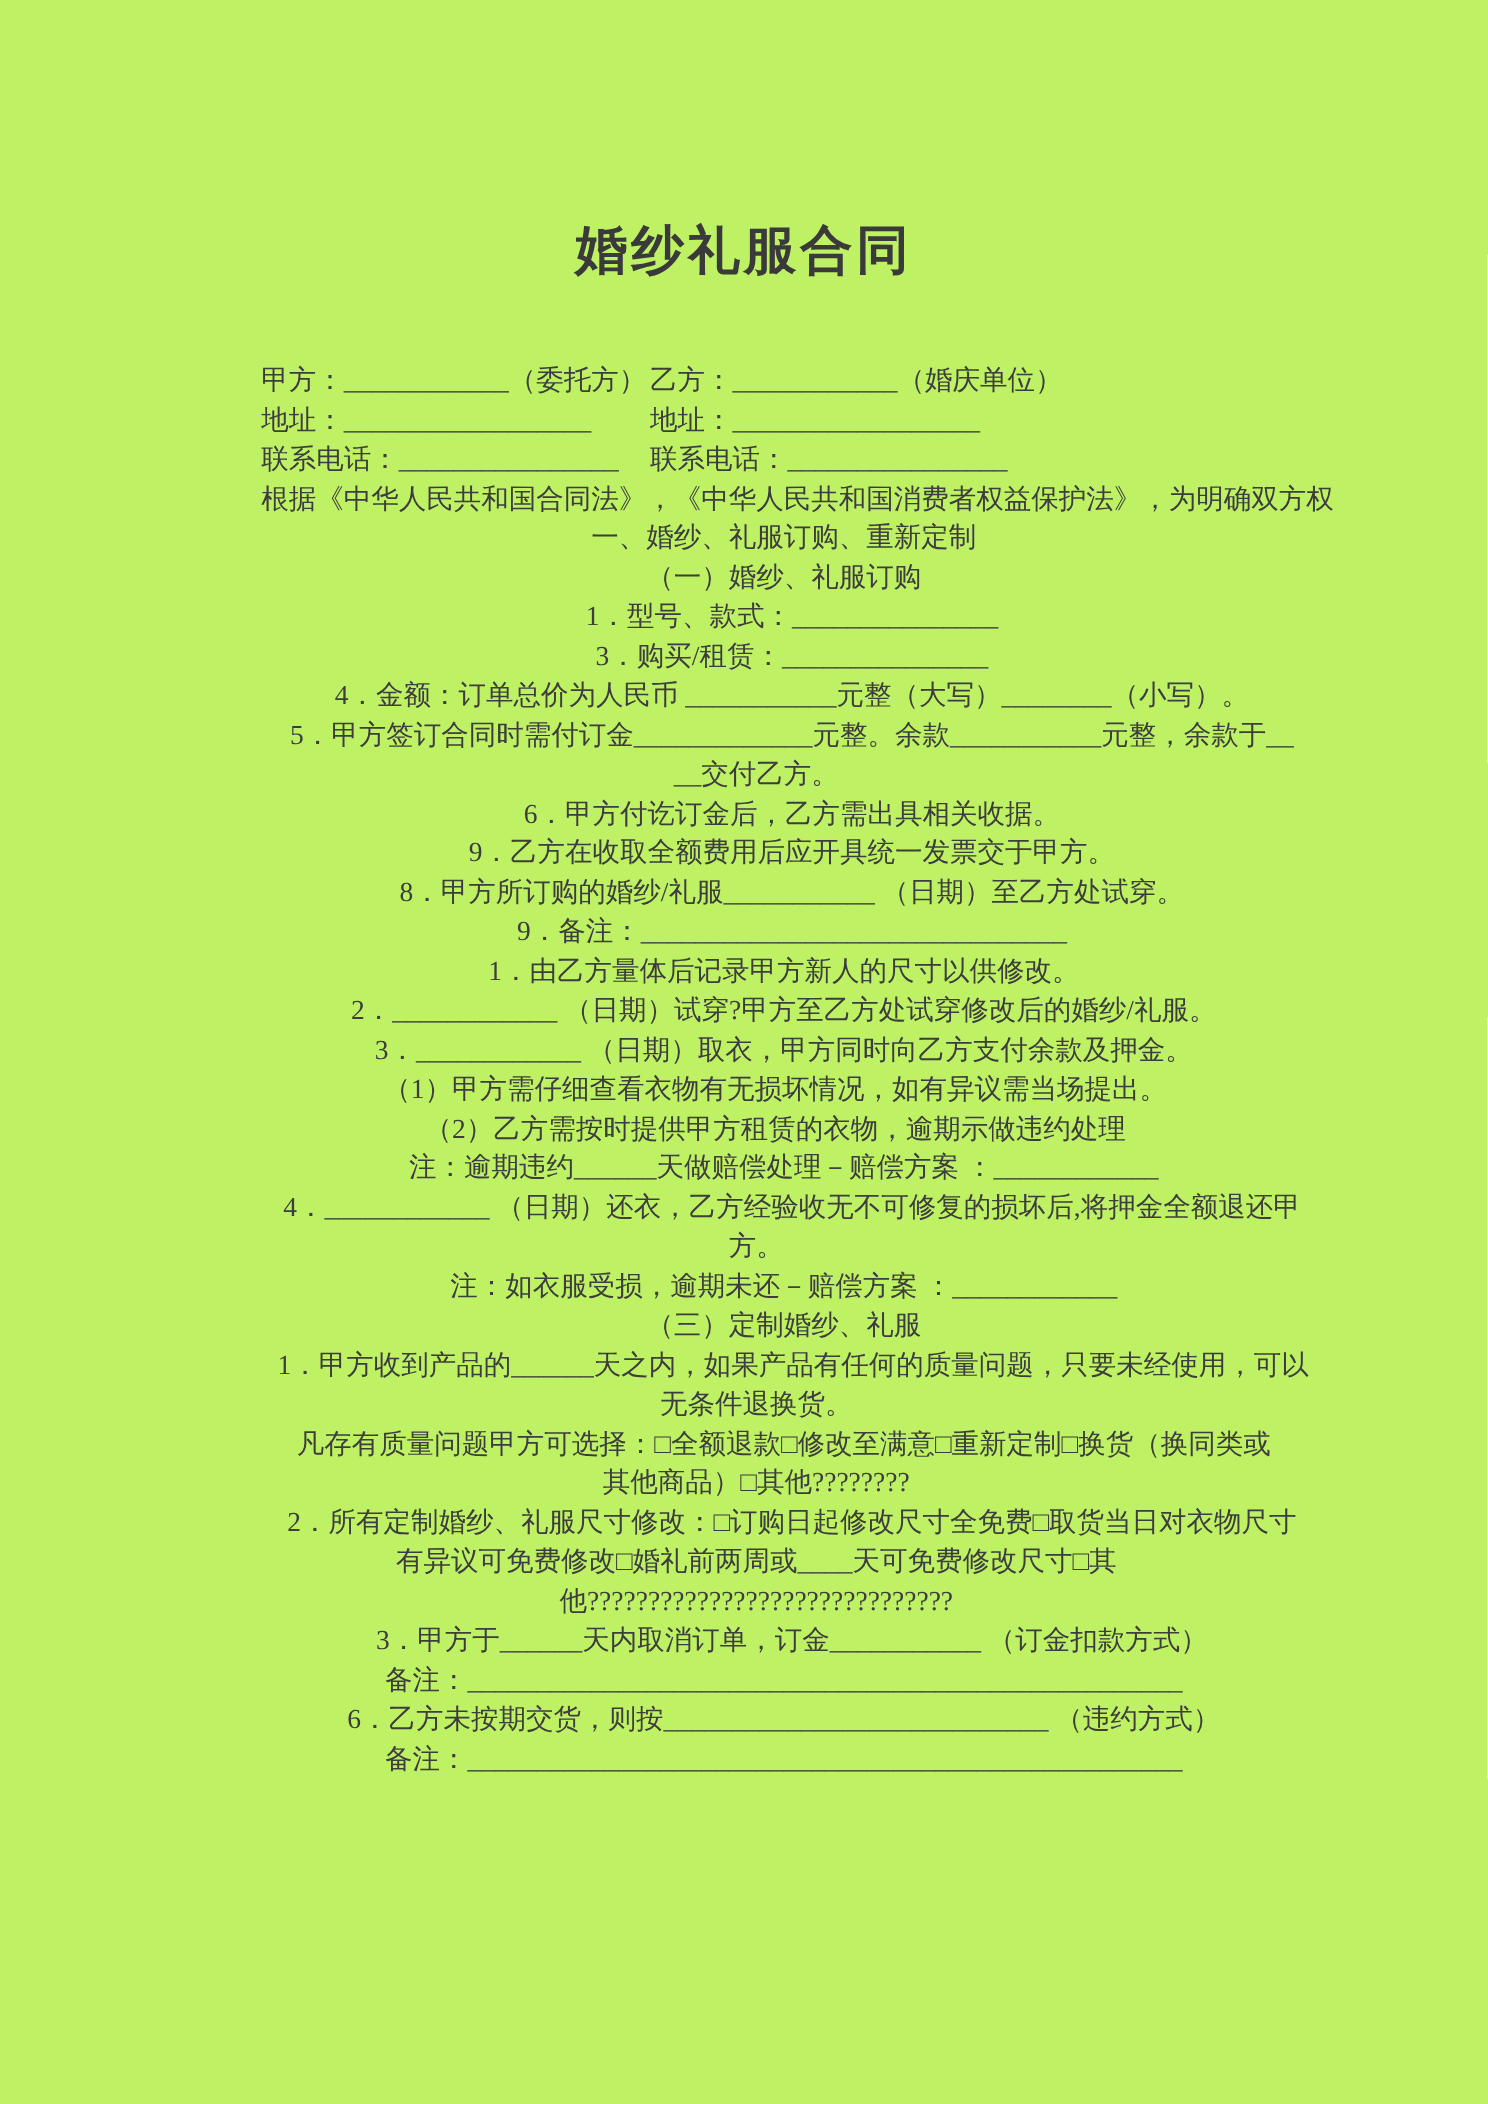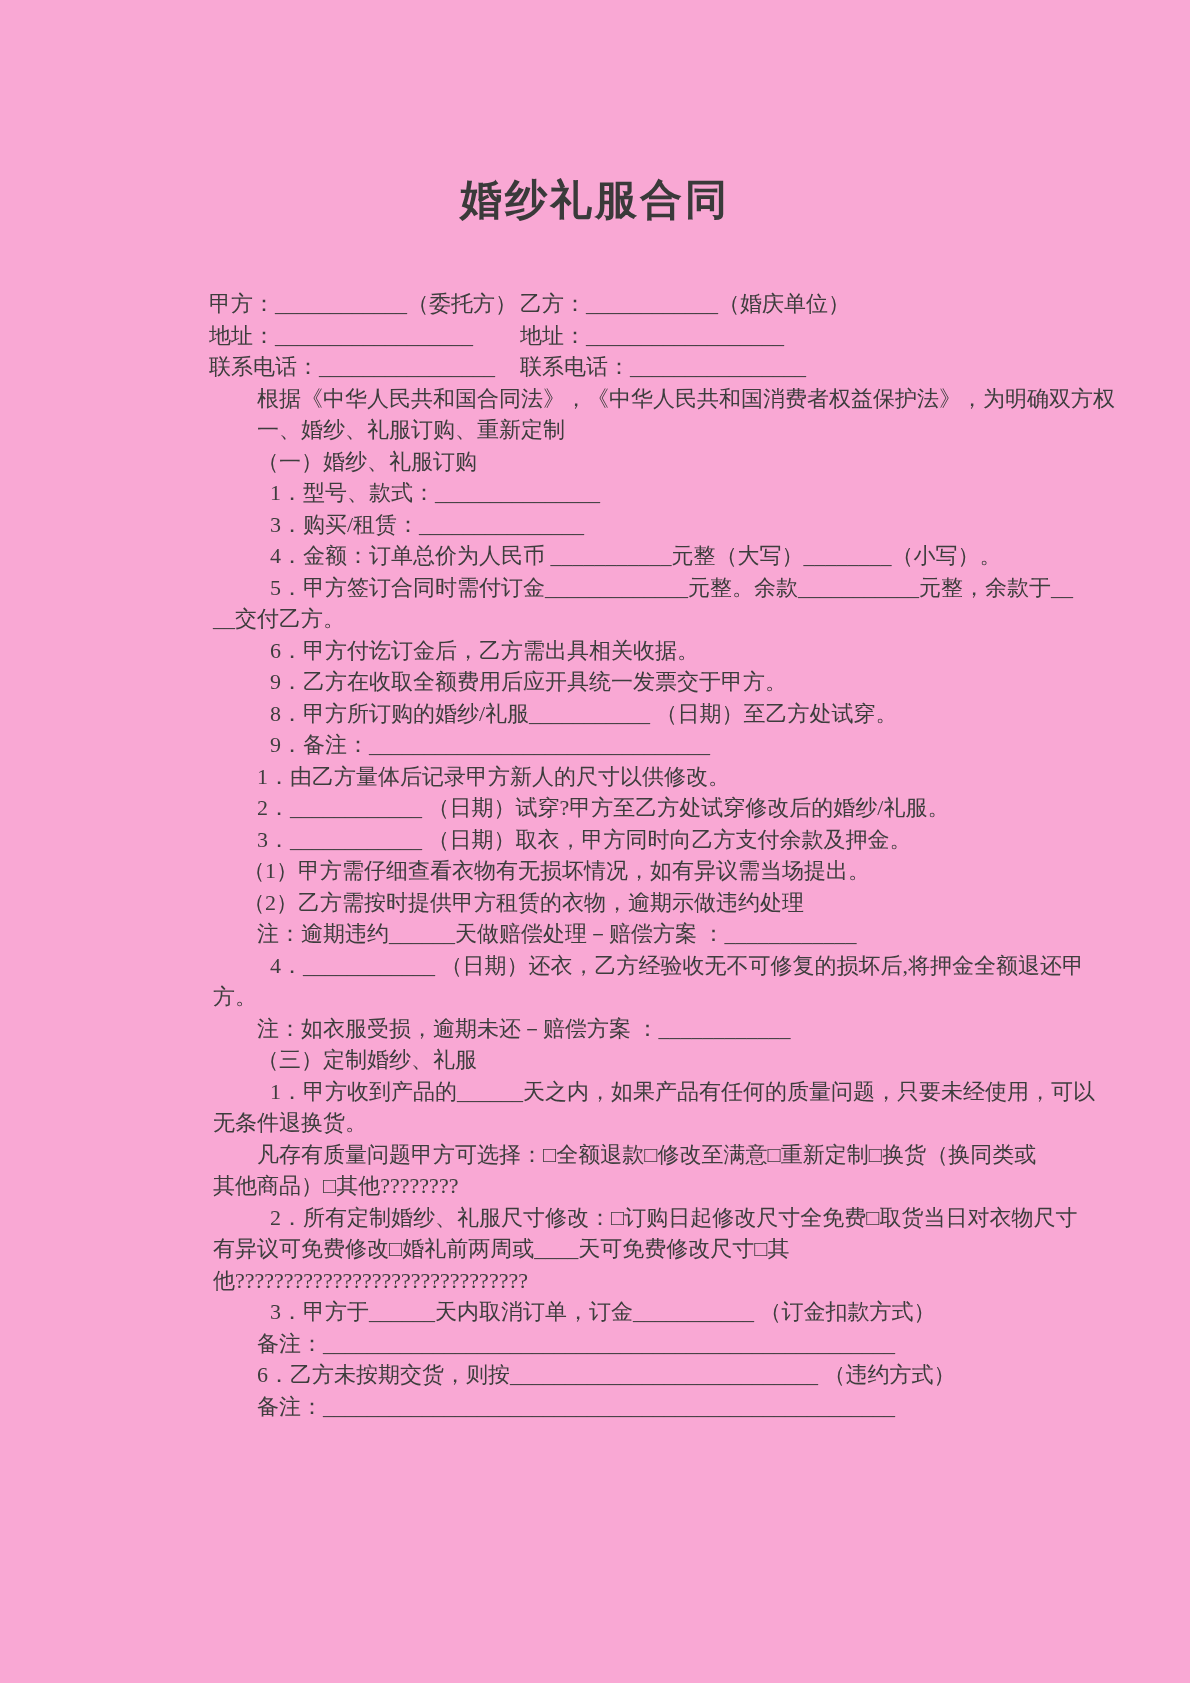--- a/index.html
+++ b/index.html
@@ -4,60 +4,60 @@
 <style>
   html, body {
     margin: 0;
     padding: 0;
     background: #ffffff;
   }
   .page {
     position: relative;
     width: 1190px;
     height: 1683px;
-    background: #f9a8d4;
+    background: #bef264;
     overflow: hidden;
     font-family: "Liberation Serif", "DejaVu Serif", serif;
     color: #3d3d3d;
   }
   .doc-title {
     margin: 0;
     padding-top: 172px;
     text-align: center;
     font-size: 42px;
     font-weight: bold;
     letter-spacing: 3px;
     color: #3a3a3a;
   }
   .doc-body {
     margin-left: 165px;
     margin-top: 60px;
     width: 880px;
     font-size: 22px;
     line-height: 31.5px;
+    text-align: center;
   }
   .party-row {
     position: relative;
     height: 31.5px;
     white-space: pre;
   }
   .party-row .col1 {
     position: absolute;
     left: 44px;
     top: 0;
   }
   .party-row .col2 {
     position: absolute;
     left: 355px;
     top: 0;
   }
   .ln {
     height: 31.5px;
     white-space: pre;
-    margin-left: 48px;
   }
   .i0 { padding-left: 0; }
   .i1 { padding-left: 30px; }
   .i2 { padding-left: 44px; }
   .i3 { padding-left: 57px; }
 </style>
 </head>
 <body>
 
 <div class="page">

